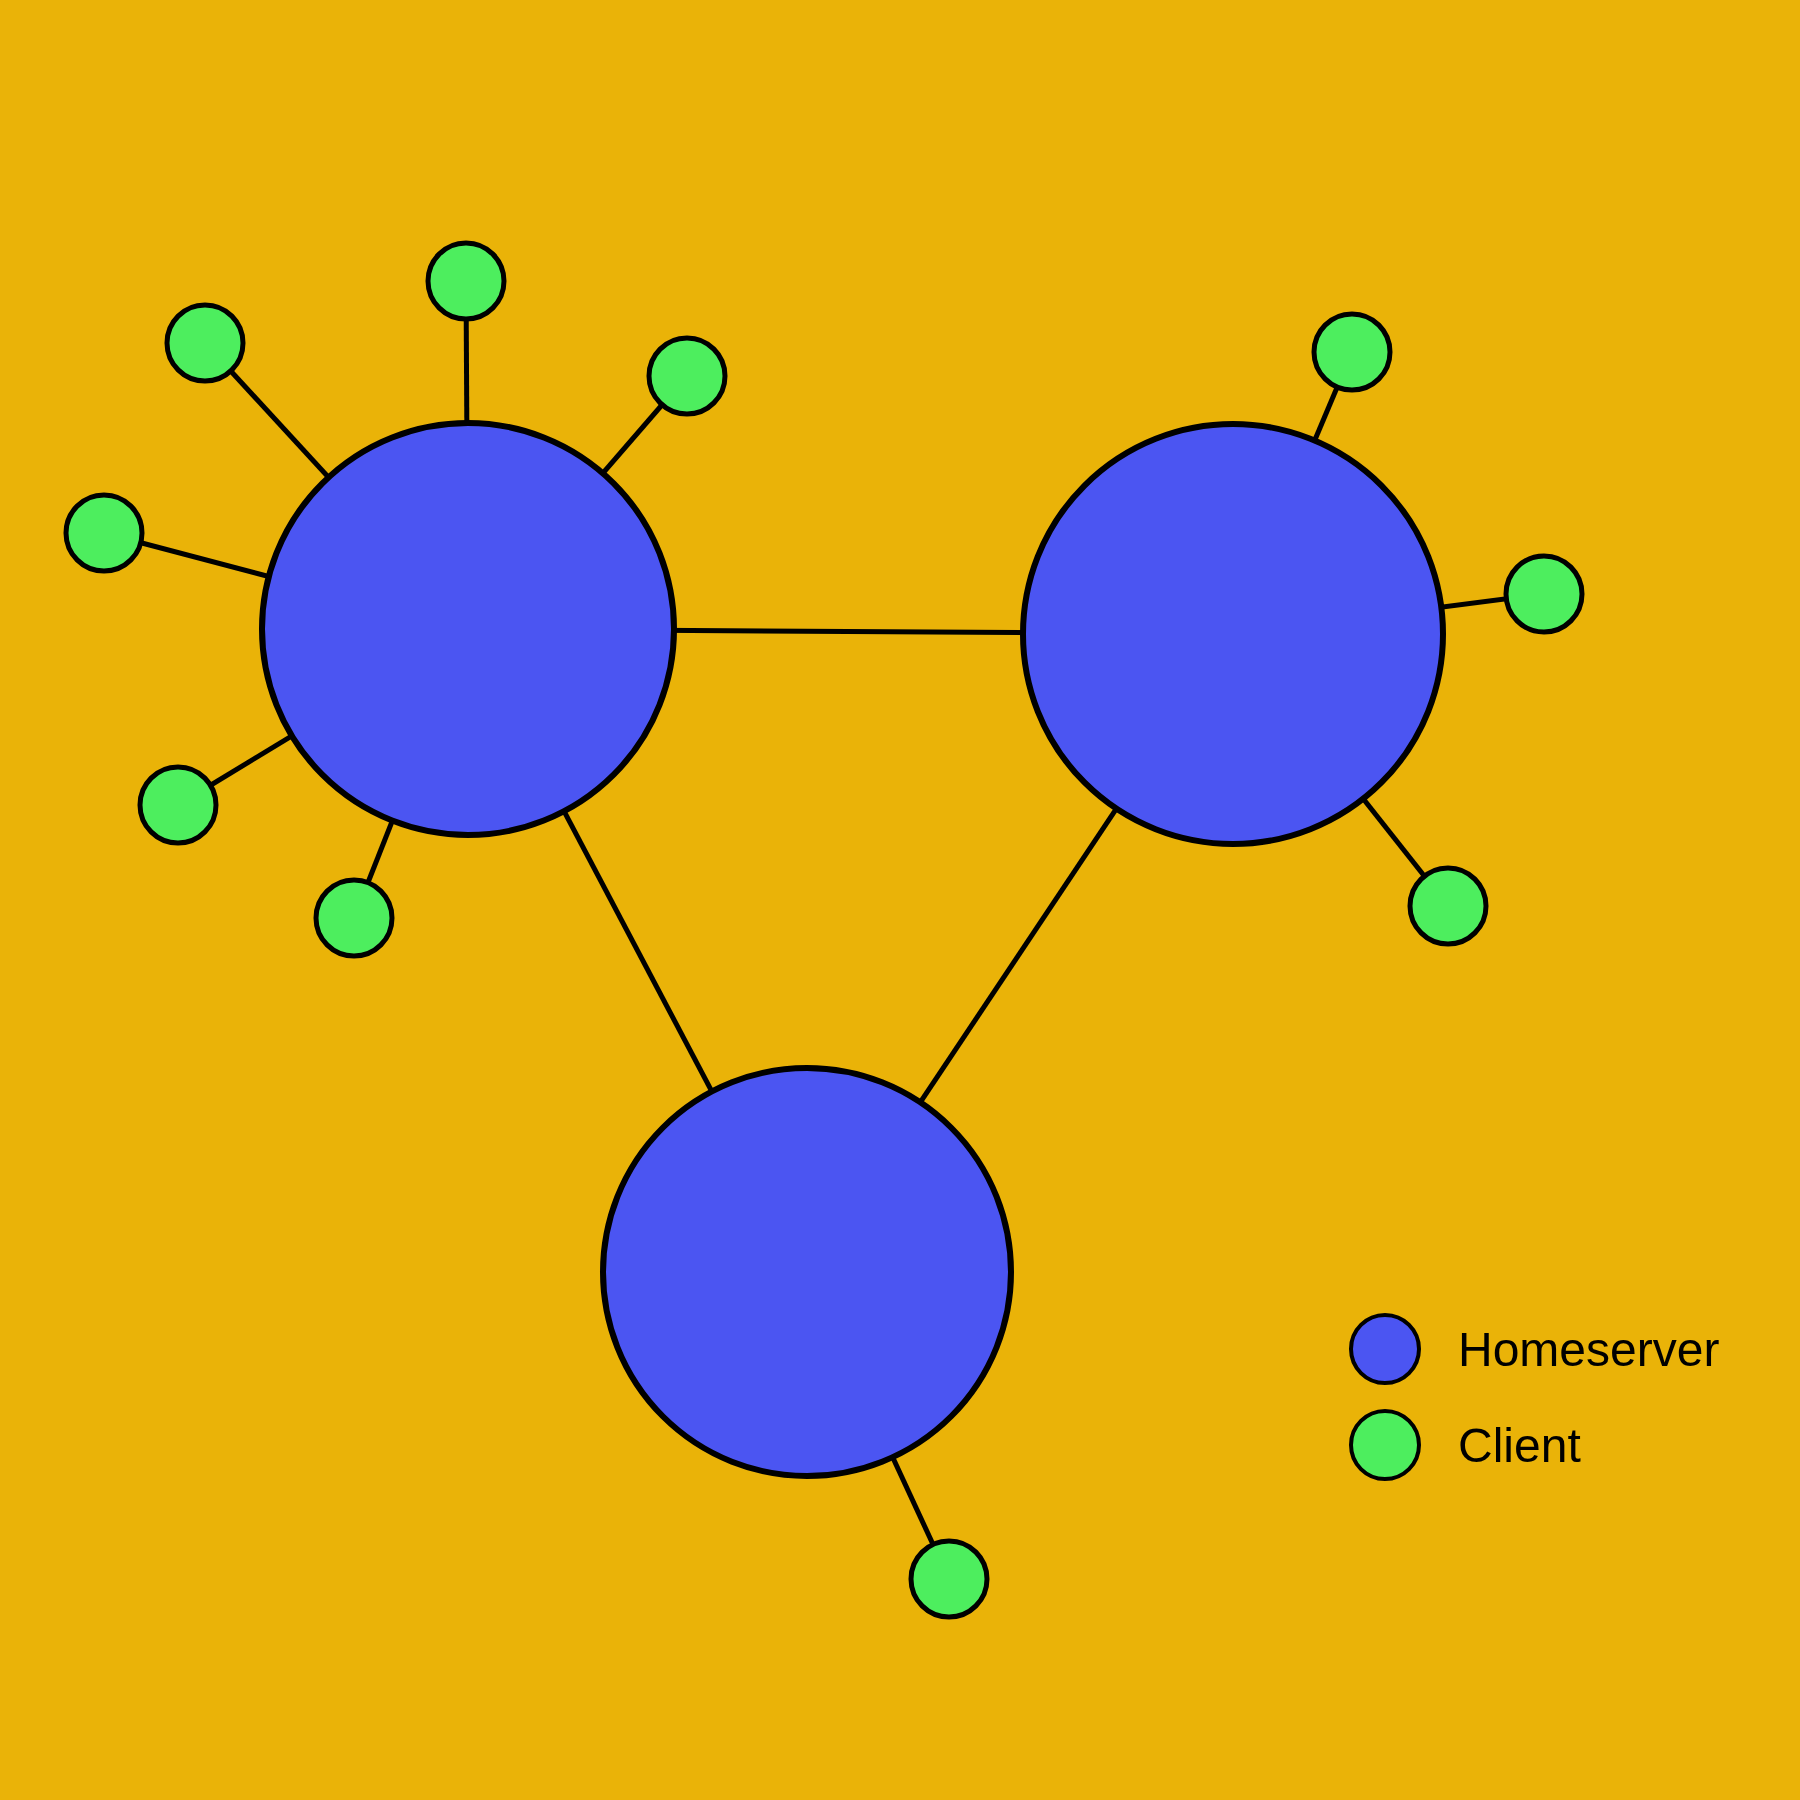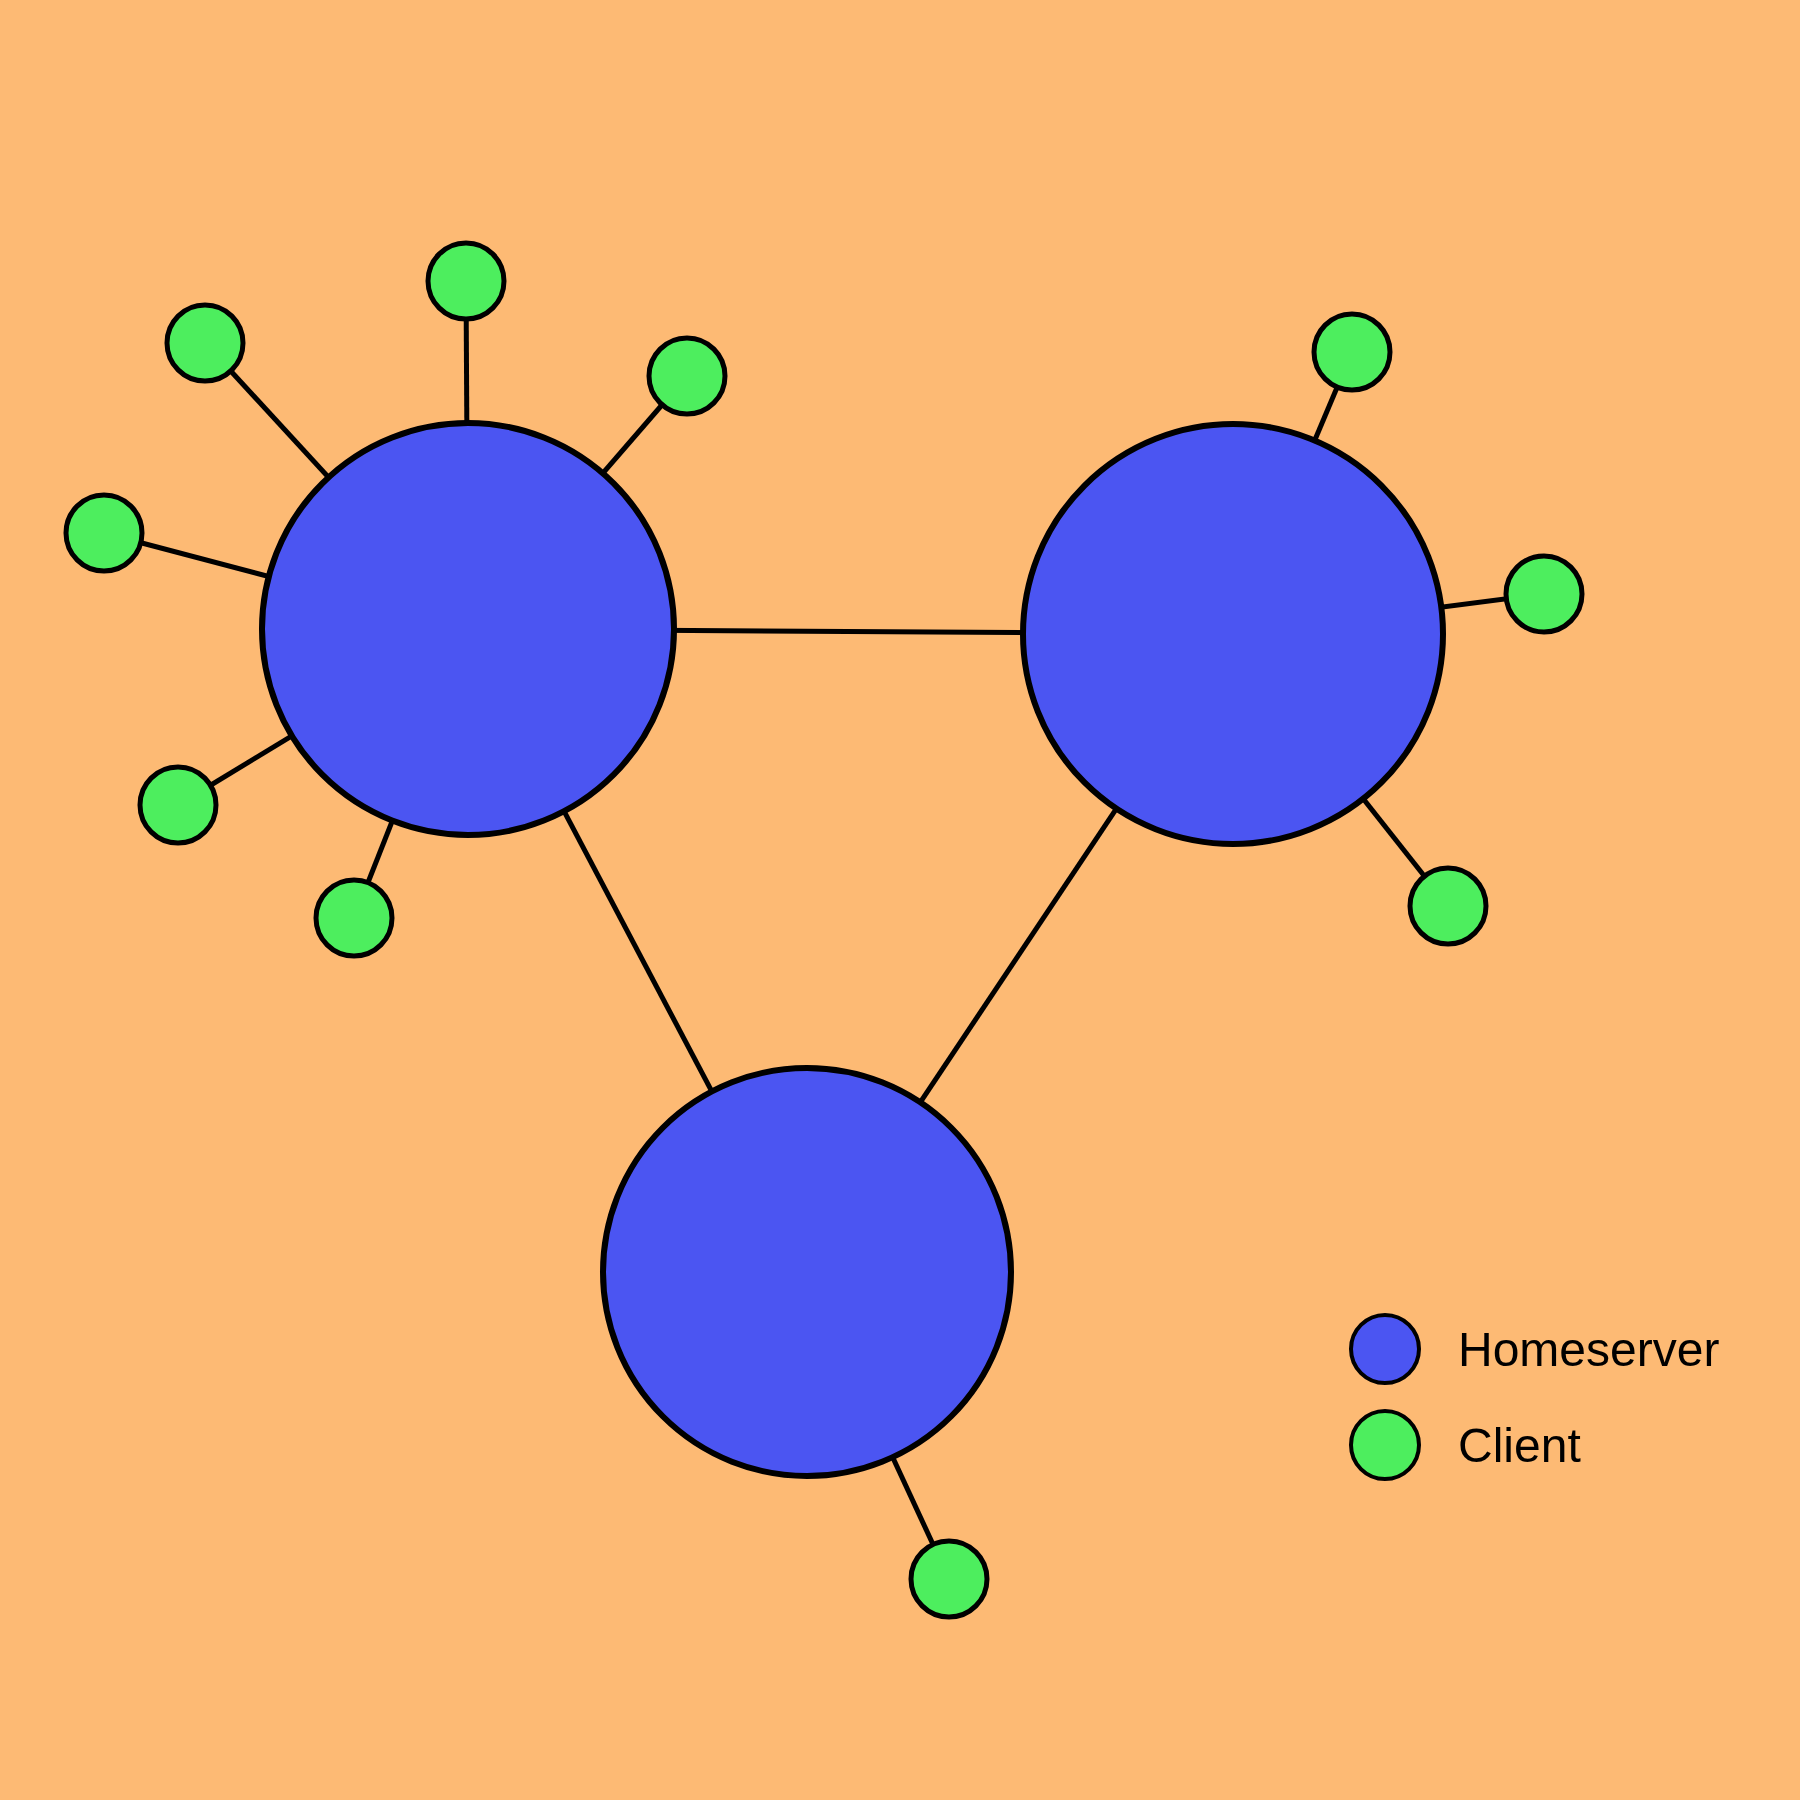--- a/index.html
+++ b/index.html
@@ -7,21 +7,21 @@
     padding: 0;
     background: #ffffff;
     width: 1800px;
     height: 1800px;
     font-family: "Liberation Sans", sans-serif;
   }
   #canvas-wrap {
     width: 1800px;
     height: 1800px;
     position: relative;
-    background: #fdba74;
+    background: #eab308;
     overflow: hidden;
   }
   svg {
     display: block;
   }
   text.legend-label {
     font-family: "Liberation Sans", sans-serif;
     fill: #000000;
   }
 </style>

